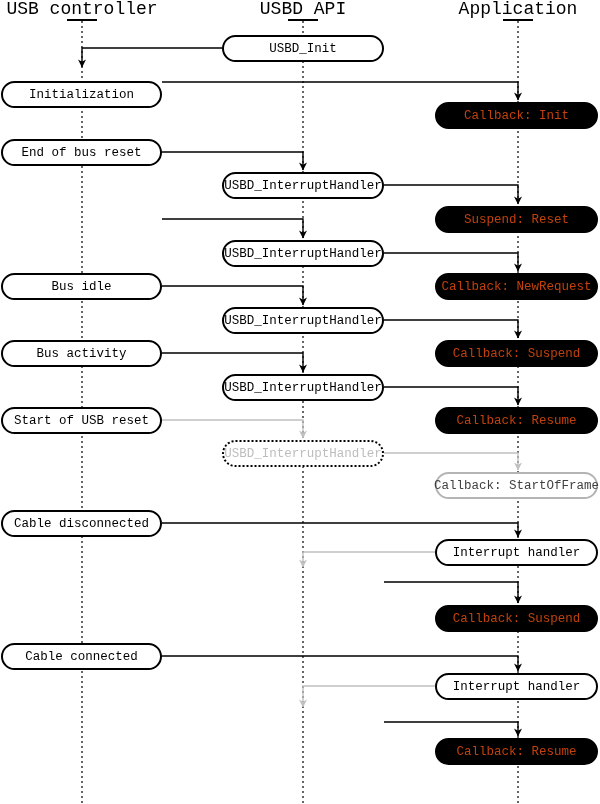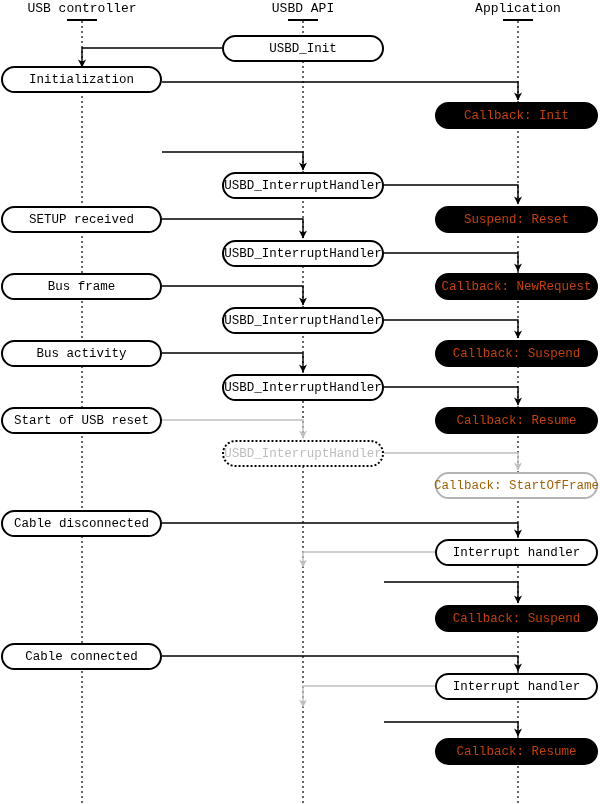--- a/index.html
+++ b/index.html
@@ -4,31 +4,31 @@
 <style>
   html,body{margin:0;padding:0;background:#fff;}
   .stage{
     position:relative;width:600px;height:804px;background:#fff;overflow:hidden;
     font-family:"Liberation Mono","DejaVu Sans Mono",monospace;
     color:#000;
   }
   .stage svg{position:absolute;left:0;top:0;}
   .col-header{
     position:absolute;top:1px;height:16px;line-height:16px;
-    text-align:center;font-size:13px;white-space:nowrap;
+    text-align:center;font-size:18px;white-space:nowrap;
   }
   .node{
     position:absolute;height:27px;box-sizing:border-box;
     border:2px solid #000;border-radius:14px;background:#fff;
     display:flex;align-items:center;justify-content:center;
     font-size:12.5px;white-space:nowrap;z-index:2;font-family:Liberation Mono, monospace;
   }
   .node.filled{background:#000;border-color:#000;color:#c2410c;}
   .node.ghost{border-style:dotted;border-color:#000;color:#bdbdbd;}
-  .node.grayout{border-color:#b4b4b4;color:#a16207;}
+  .node.grayout{border-color:#b4b4b4;color:#404040;}
 </style>
 </head>
 <body>
 
 <div class="stage">
 
   <svg width="600" height="804" viewBox="0 0 600 804">
     <defs>
       <marker id="arr-b" viewBox="0 0 10 10" refX="9.5" refY="5" markerWidth="10" markerHeight="8" markerUnits="userSpaceOnUse" orient="auto">
         <polygon points="0,0 10,5 0,10 3,5" fill="#000"></polygon>
@@ -68,23 +68,23 @@
       <path d="M384 453 L518 453 L518 470" marker-end="url(#arr-g)"></path>
       <path d="M435 552 L303 552 L303 567" marker-end="url(#arr-g)"></path>
       <path d="M435 686 L303 686 L303 707" marker-end="url(#arr-g)"></path>
     </g>
   </svg>
 
   <div class="col-header" style="left:2px;width:160px">USB controller</div>
   <div class="col-header" style="left:223px;width:160px">USBD API</div>
   <div class="col-header" style="left:438px;width:160px">Application</div>
 
-  <div class="node" style="left:1px;top:66px;width:161px">Initialization</div>
-  <div class="node" style="left:1px;top:206px;width:161px">SETUP received</div>
-  <div class="node" style="left:1px;top:273px;width:161px">Bus frame</div>
+  <div class="node" style="left:1px;top:81px;width:161px">Initialization</div>
+  <div class="node" style="left:1px;top:139px;width:161px">End of bus reset</div>
+  <div class="node" style="left:1px;top:273px;width:161px">Bus idle</div>
   <div class="node" style="left:1px;top:340px;width:161px">Bus activity</div>
   <div class="node" style="left:1px;top:407px;width:161px">Start of USB reset</div>
   <div class="node" style="left:1px;top:510px;width:161px">Cable disconnected</div>
   <div class="node" style="left:1px;top:643px;width:161px">Cable connected</div>
 
   <div class="node" style="left:222px;top:35px;width:162px">USBD_Init</div>
   <div class="node" style="left:222px;top:172px;width:162px">USBD_InterruptHandler</div>
   <div class="node" style="left:222px;top:240px;width:162px">USBD_InterruptHandler</div>
   <div class="node" style="left:222px;top:307px;width:162px">USBD_InterruptHandler</div>
   <div class="node" style="left:222px;top:374px;width:162px">USBD_InterruptHandler</div>

